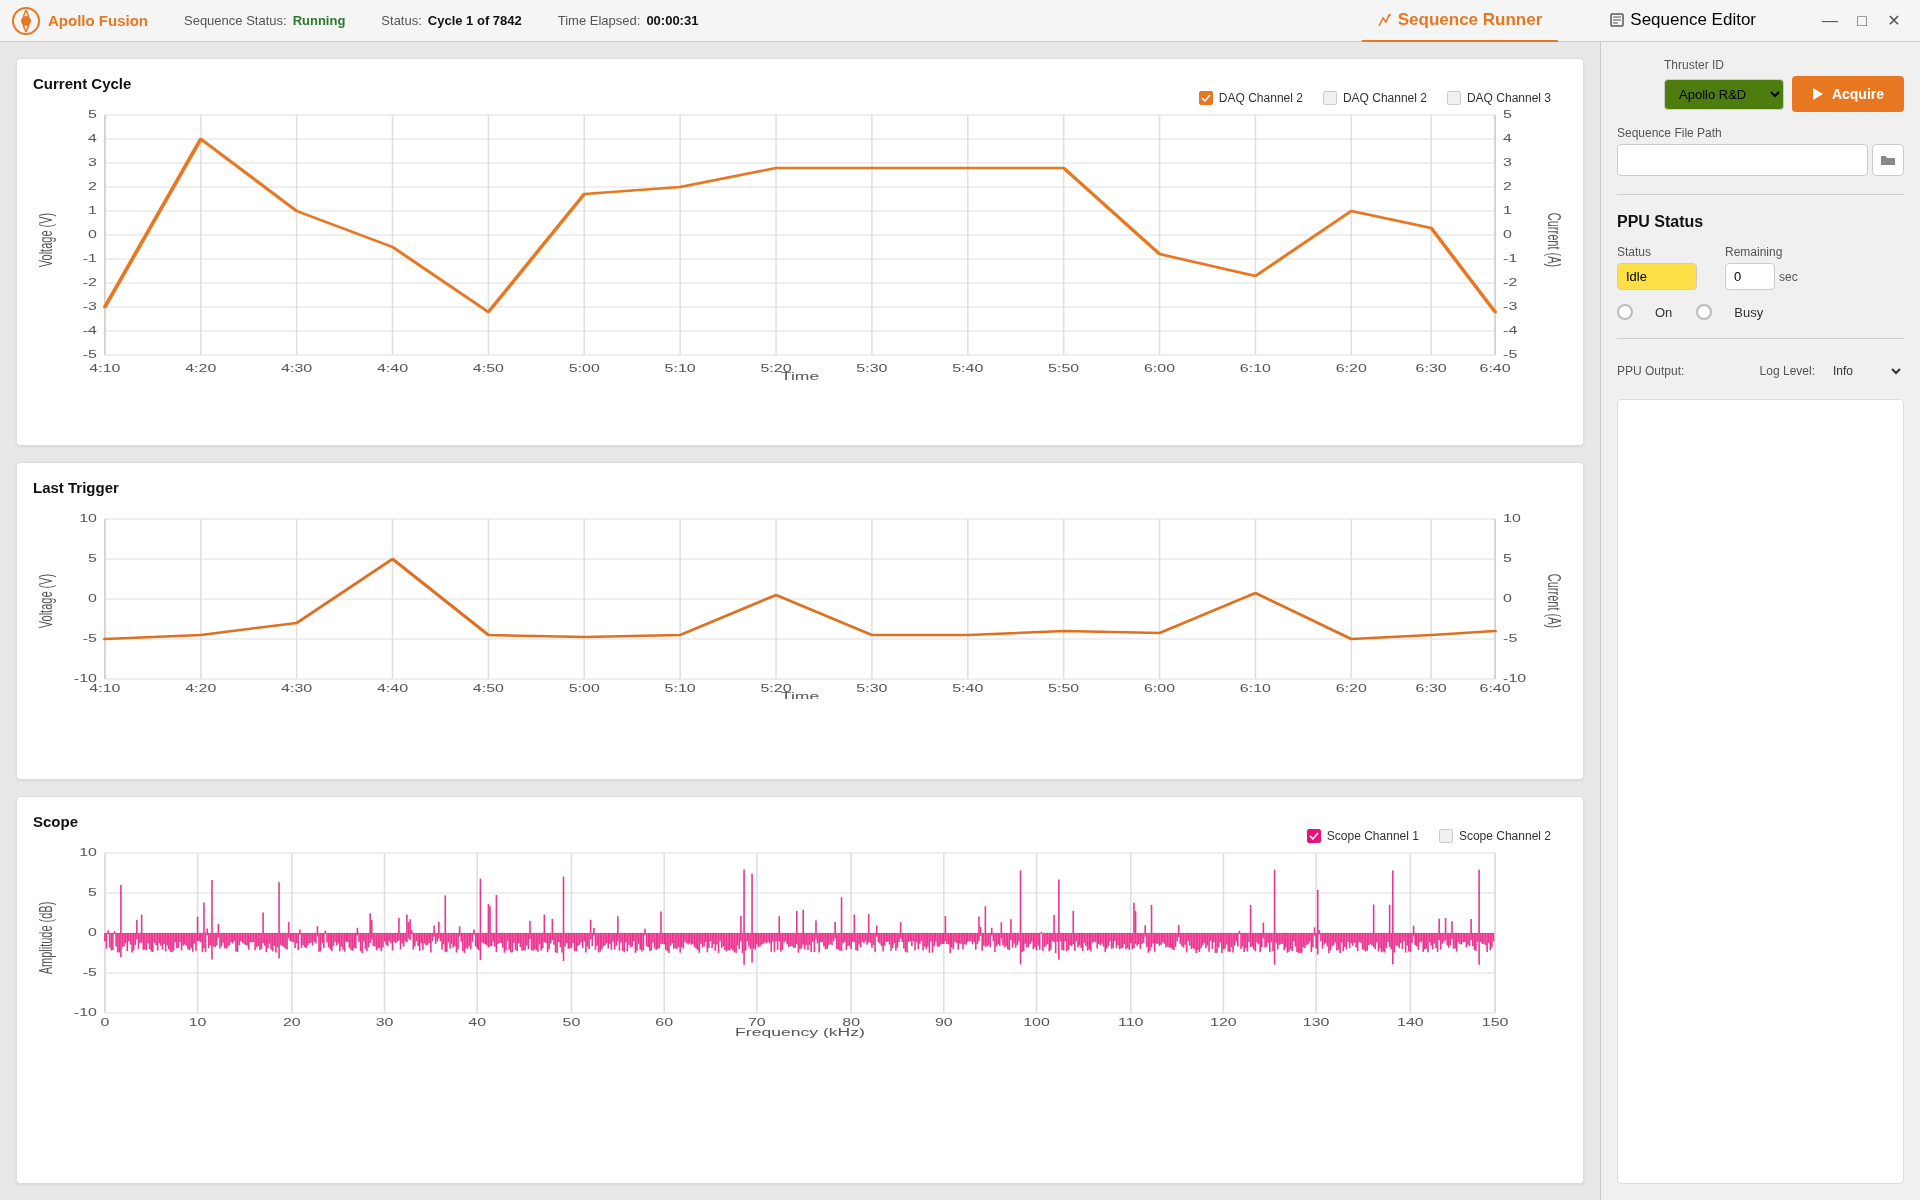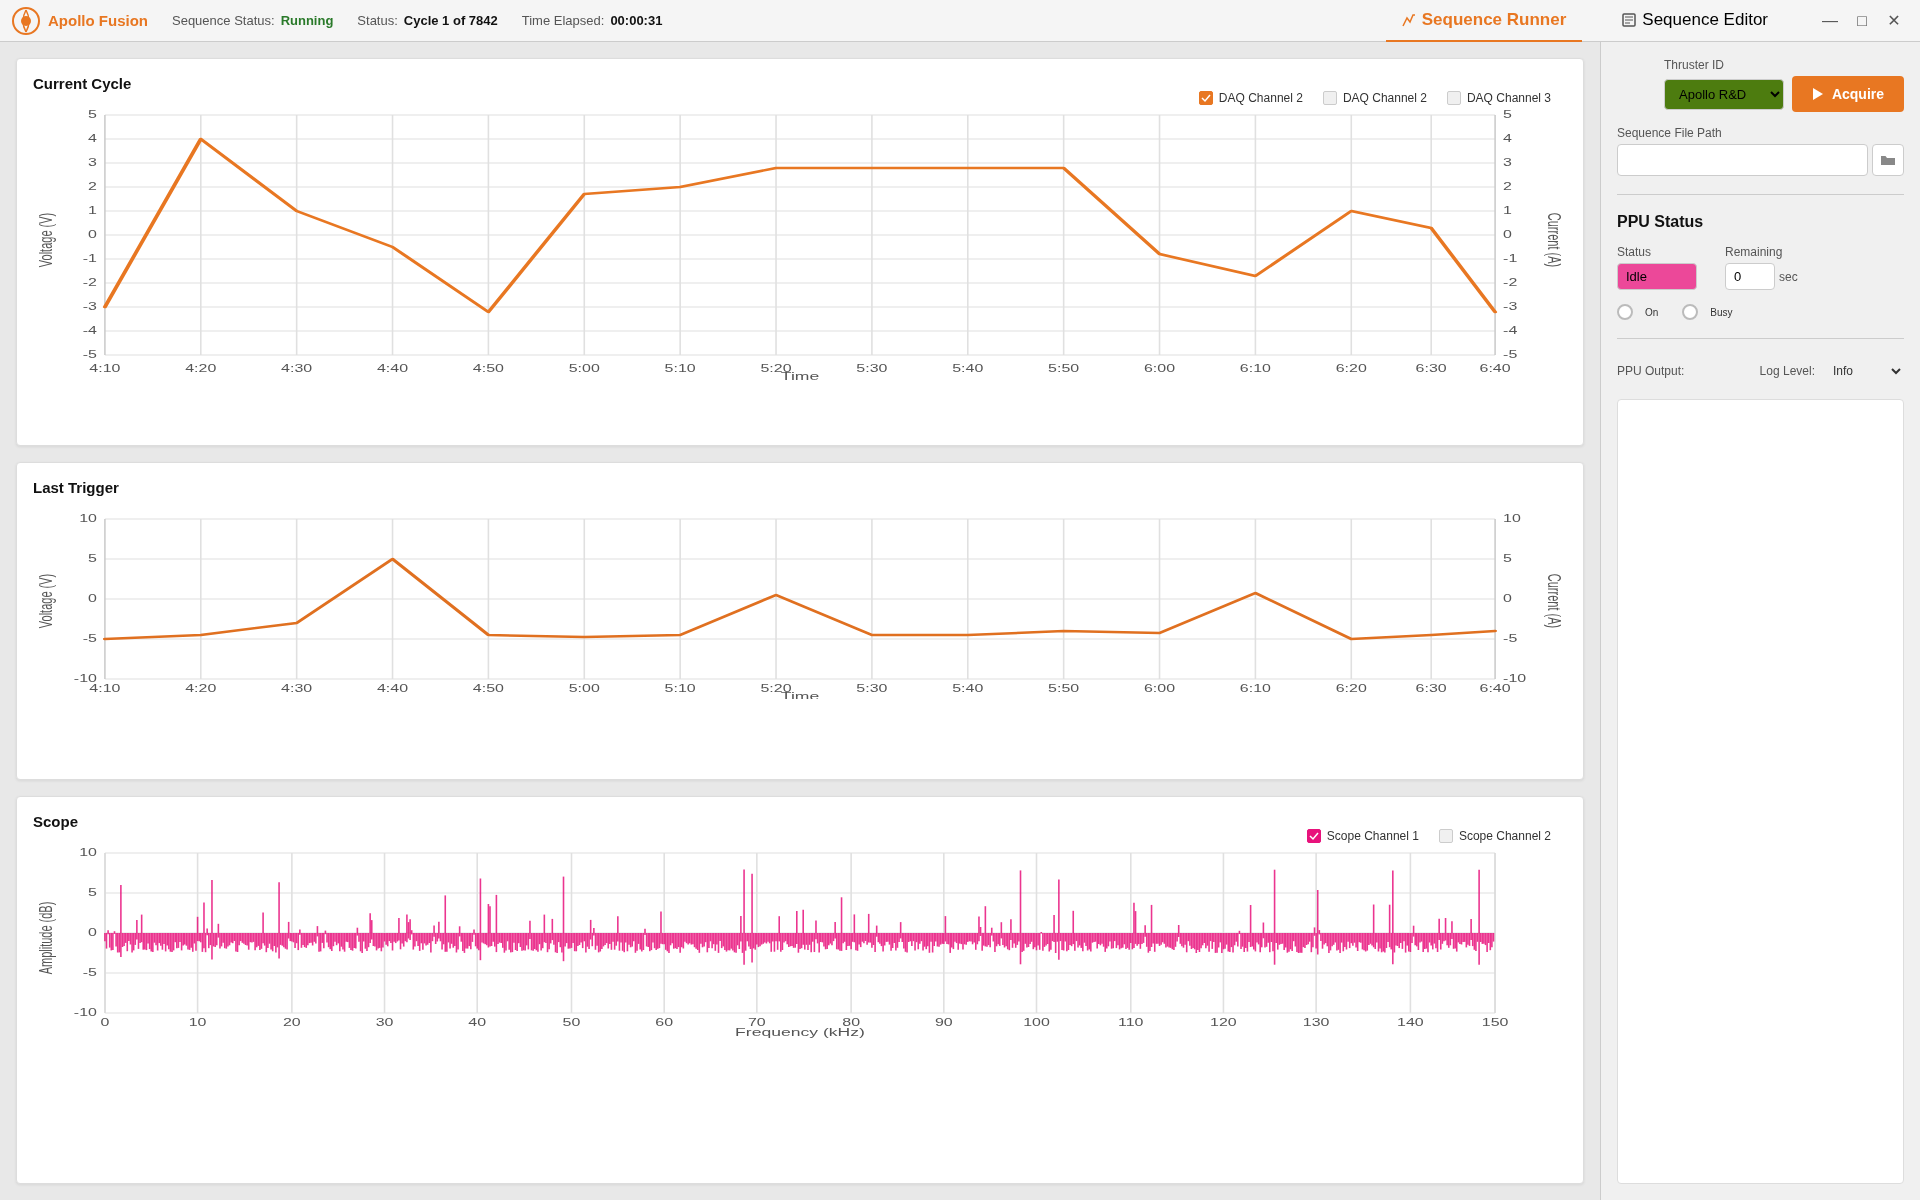--- a/index.html
+++ b/index.html
@@ -14,21 +14,21 @@
     }
 
     
     #title-bar {
       display: flex;
       align-items: center;
       background: #f5f5f5;
       border-bottom: 1px solid #ccc;
       height: 42px;
       padding: 0 12px;
-      gap: 24px;
+      gap: 36px;
     }
     #logo-area {
       display: flex;
       align-items: center;
       gap: 8px;
       font-weight: 600;
       font-size: 15px;
       color: #e87722;
     }
     .logo-icon {
@@ -242,21 +242,21 @@
       gap: 28px;
       align-items: flex-end;
     }
 
     .status-col { display: flex; flex-direction: column; }
 
     .status-input {
       padding: 5px 8px;
       border: 1px solid #ccc;
       border-radius: 4px;
-      background: #ec4899;
+      background: #fde047;
       font-size: 13px;
       width: 80px;
     }
 
     .remaining-row {
       display: flex;
       align-items: center;
       gap: 4px;
     }
     .remaining-input {
@@ -273,22 +273,22 @@
     }
 
     .radio-row {
       display: flex;
       gap: 24px;
       align-items: center;
     }
     .radio-item {
       display: flex;
       align-items: center;
-      gap: 12px;
-      font-size: 10px;
+      gap: 22px;
+      font-size: 13px;
     }
     .radio-circle {
       width: 16px;
       height: 16px;
       border-radius: 50%;
       border: 2px solid #bbb;
       background: #fff;
       display: flex;
       align-items: center;
       justify-content: center;

